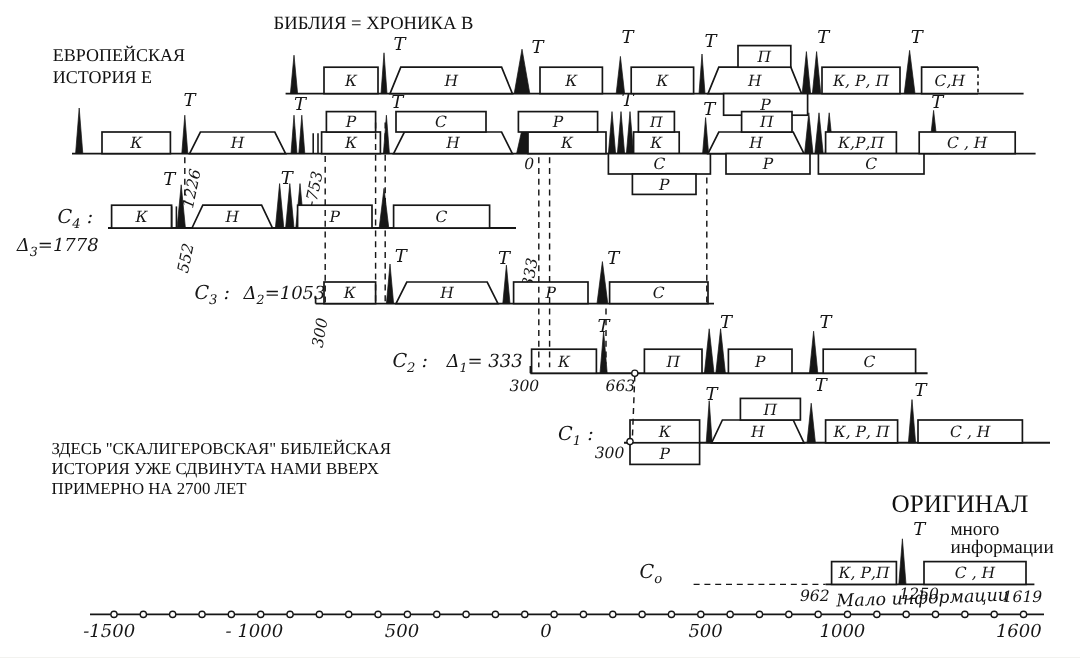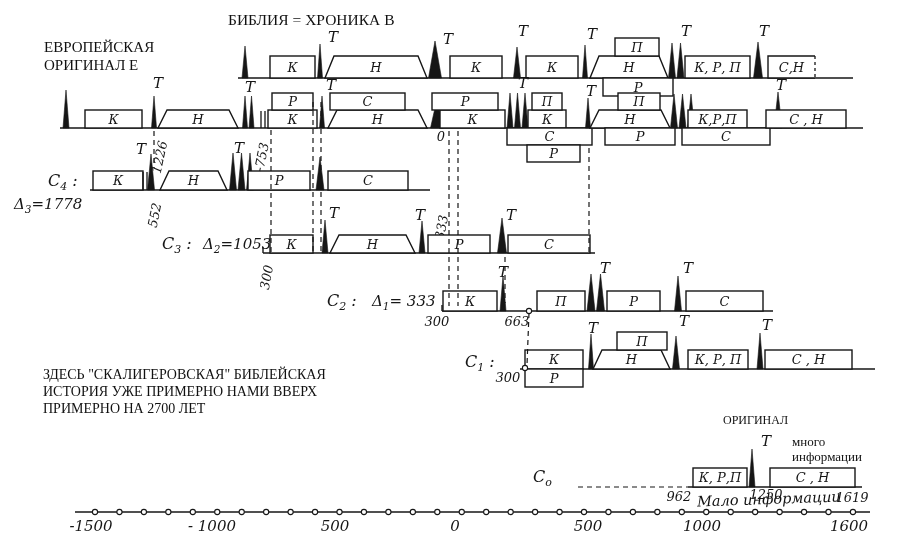--- a/index.html
+++ b/index.html
@@ -4,22 +4,22 @@
 <style>
   html,body{margin:0;padding:0;background:#e8e8e4;}
   .stage{position:relative;width:900px;height:548px;background:#ffffff;overflow:hidden;
          font-family:"Liberation Sans",sans-serif;color:#111;}
   svg{position:absolute;left:0;top:0;}
   .lbl{position:absolute;white-space:nowrap;}
   .sans{font-family:Liberation Serif, serif;font-size:15px;line-height:18px;color:#111;}
   .t-bible{left:228px;top:11px;font-size:15.5px;}
   .t-europe{left:0;top:38px;margin-left:44px;}
   .t-note{left:43px;top:366px;font-size:14px;line-height:17px;}
-  .t-orig{left:723px;top:411px;font-size:12px;}
-  .t-much{left:792px;top:434px;font-size:13px;line-height:15px;}
+  .t-orig{left:743px;top:411px;font-size:21px;}
+  .t-much{left:792px;top:434px;font-size:16px;line-height:15px;}
   .t-little{left:697px;top:491px;font-family:"DejaVu Serif",serif;font-style:italic;
             font-size:14.5px;transform:rotate(-2deg);}
   .stack span{display:block;}
 </style>
 </head>
 <body>
 
 <div class="stage">
   <svg id="diag" width="900" height="548" viewBox="0 0 900 548">
       <g>
@@ -281,26 +281,26 @@
           <text x="702" y="531" font-family="&quot;DejaVu Serif&quot;, serif" font-style="italic" font-size="15" fill="#161616" text-anchor="middle">1000</text>
           <text x="849" y="531" font-family="&quot;DejaVu Serif&quot;, serif" font-style="italic" font-size="15" fill="#161616" text-anchor="middle">1600</text>
         </g>
       </g>
     </svg>
 
   <div class="lbl sans t-bible">БИБЛИЯ = ХРОНИКА В</div>
 
   <div class="lbl sans t-europe stack">
     <span>ЕВРОПЕЙСКАЯ</span>
-    <span>ОРИГИНАЛ Е</span>
+    <span>ИСТОРИЯ Е</span>
   </div>
 
   <div class="lbl sans t-note stack">
     <span>ЗДЕСЬ "СКАЛИГЕРОВСКАЯ" БИБЛЕЙСКАЯ</span>
-    <span>ИСТОРИЯ УЖЕ ПРИМЕРНО НАМИ ВВЕРХ</span>
+    <span>ИСТОРИЯ УЖЕ СДВИНУТА НАМИ ВВЕРХ</span>
     <span>ПРИМЕРНО НА 2700 ЛЕТ</span>
   </div>
 
   <div class="lbl sans t-orig">ОРИГИНАЛ</div>
 
   <div class="lbl sans t-much stack">
     <span>много</span>
     <span>информации</span>
   </div>
 

